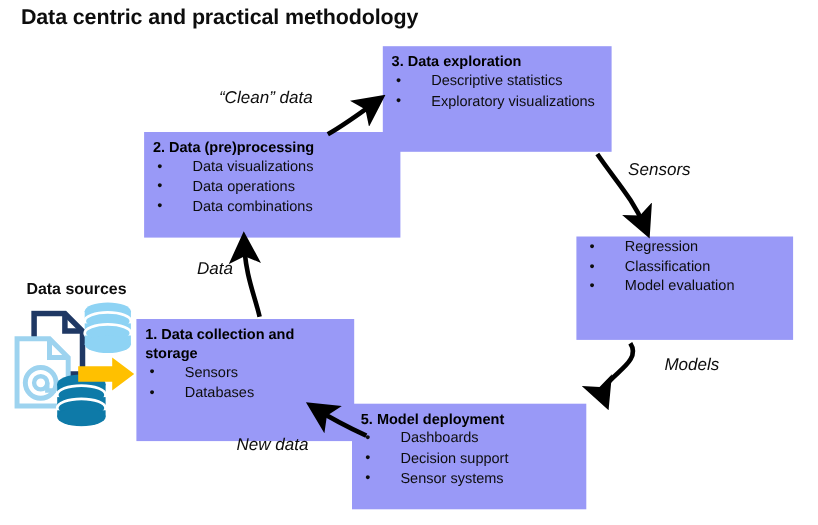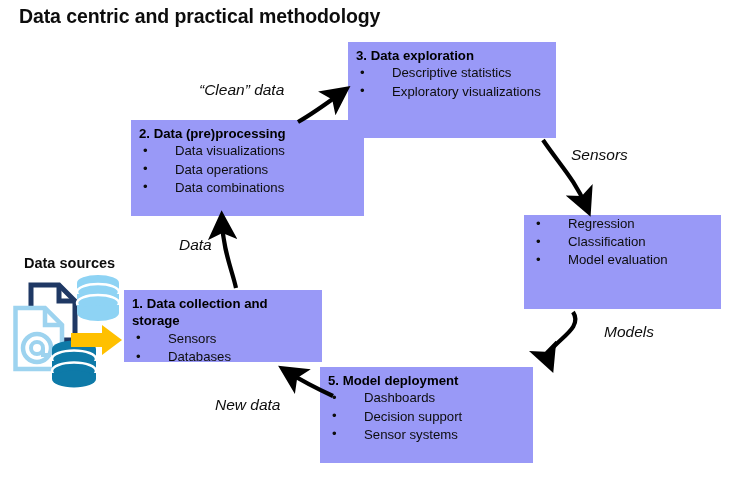--- a/index.html
+++ b/index.html
@@ -125,21 +125,21 @@
     <rect x="4" y="21" width="44" height="10" fill="#0e7aa8"></rect>
     <ellipse cx="26" cy="31" rx="22" ry="8.5" fill="#0e7aa8" stroke="#ffffff" stroke-width="2.5"></ellipse>
     <rect x="4" y="33" width="44" height="6" fill="#0e7aa8"></rect>
     <ellipse cx="26" cy="39" rx="22" ry="8.5" fill="#0e7aa8"></ellipse>
   </svg>
 
   <svg class="ic" style="left:71px; top:324px; width:52px; height:32px;" viewBox="0 0 52 32">
     <path d="M0 9 H31 V1 L51 16 L31 31 V23 H0 Z" fill="#ffc000"></path>
   </svg>
 
-  <div class="proc-box" style="left:124px; top:290px; width:198px; height:72px;">
+  <div class="proc-box" style="left:124px; top:290px; width:198px; height:111px;">
     <div class="box-title">1. Data collection and storage</div>
     <ul class="box-list">
       <li><span class="bul">•</span><span>Sensors</span></li>
       <li><span class="bul">•</span><span>Databases</span></li>
     </ul>
   </div>
 
   <div class="proc-box" style="left:99px; top:120px; width:233px; height:96px;margin-left:32px;">
     <div class="box-title">2. Data (pre)processing</div>
     <ul class="box-list">

